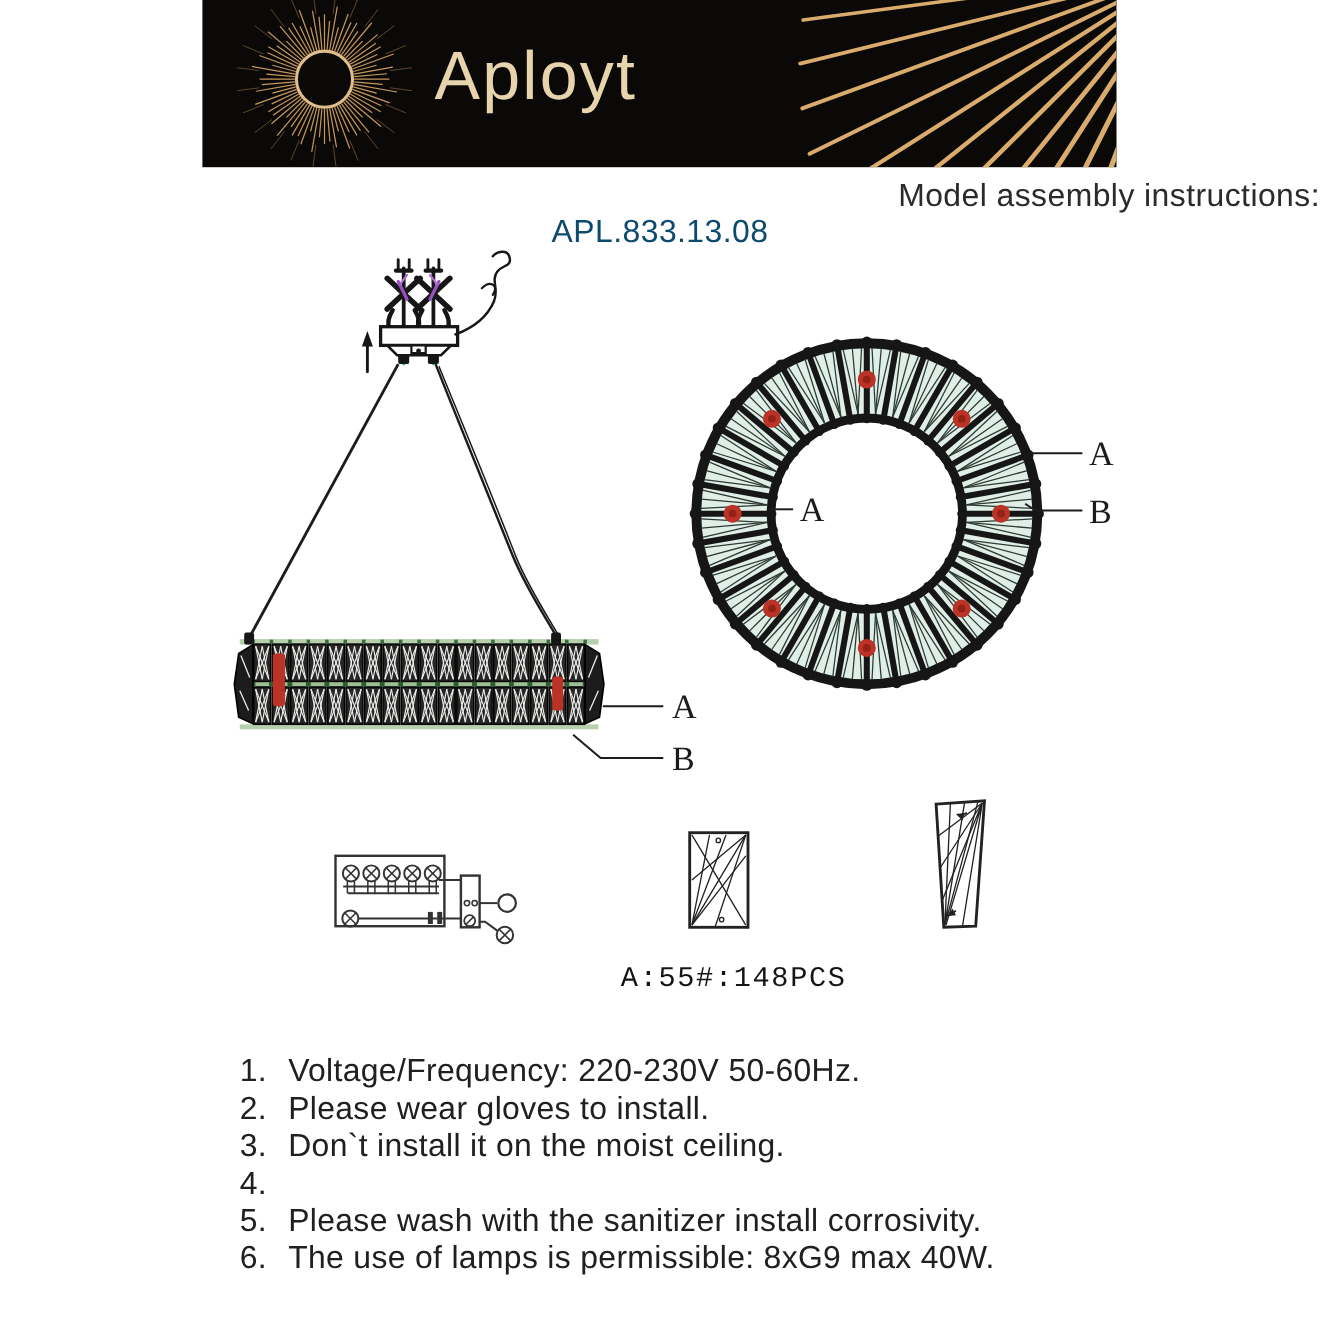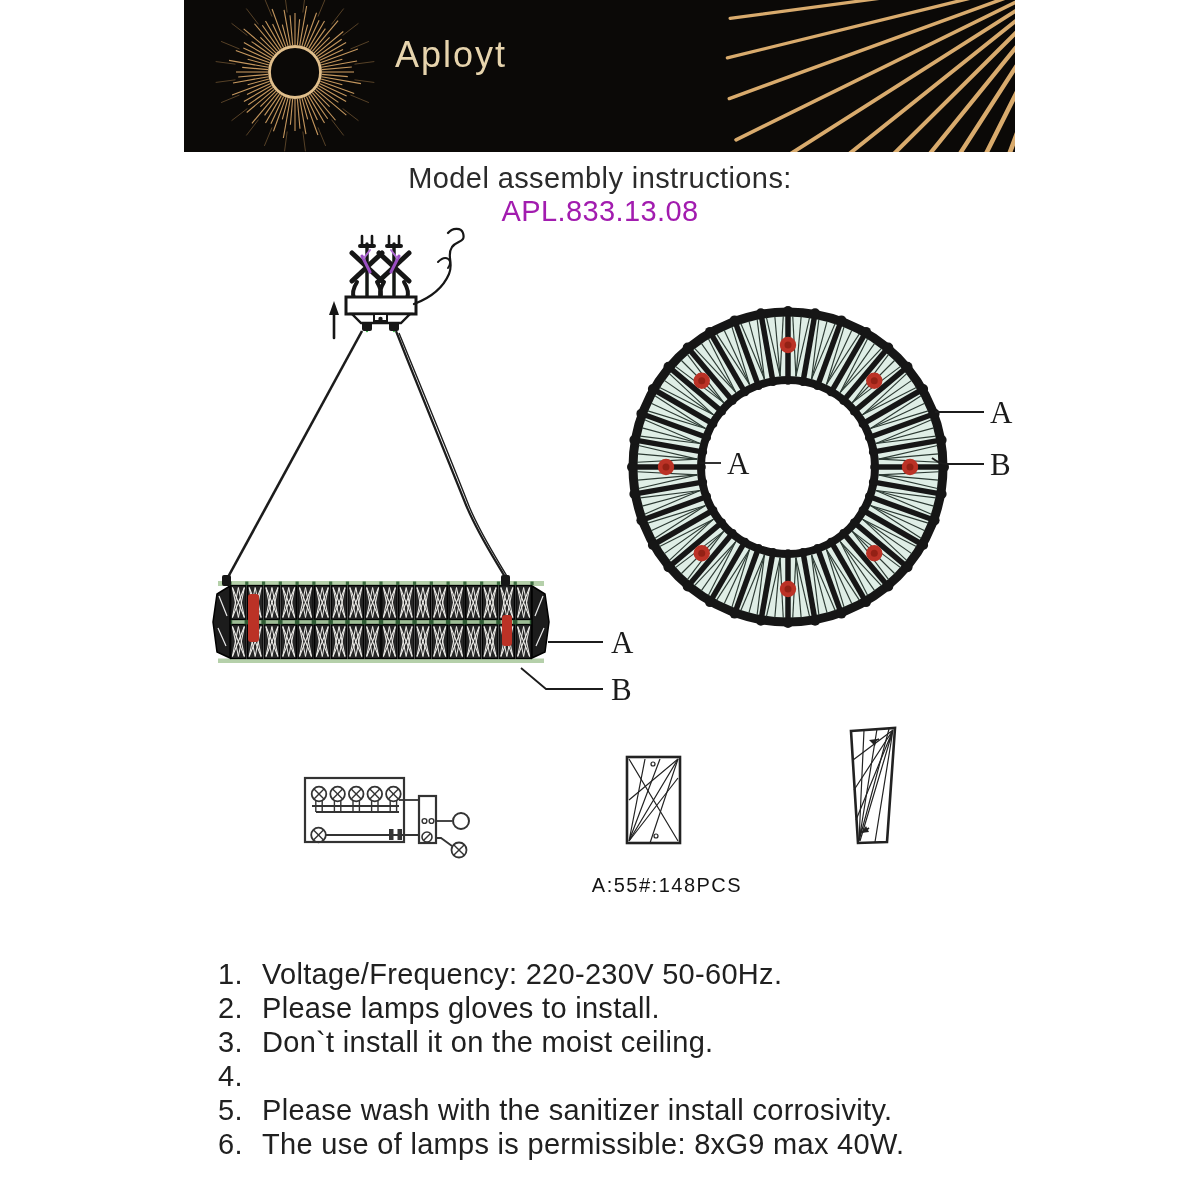--- a/index.html
+++ b/index.html
@@ -3,34 +3,34 @@
 <meta charset="utf-8">
 <style>
   html,body{margin:0;padding:0;}
   body{width:1200px;height:1200px;background:#ffffff;position:relative;
        font-family:"Liberation Sans",sans-serif;}
   .page{position:absolute;inset:0;background:#fff;overflow:hidden;}
 
   .banner{position:absolute;left:184px;top:0;width:831px;height:152px;
           background:#0b0907;overflow:hidden;}
   .banner svg{position:absolute;left:0;top:0;}
-  .brand{position:absolute;left:211px;top:34px;font-size:36px;letter-spacing:2px;
+  .brand{position:absolute;left:211px;top:34px;font-size:62px;letter-spacing:2px;
          color:#e7d4ad;font-weight:400;}
 
-  .title{position:absolute;left:0;top:162px;width:1200px;text-align:center;
+  .title{position:absolute;left:0;top:162px;width:1200px;text-align:right;
          font-size:29px;color:#2b2b2b;letter-spacing:.4px;}
   .model{position:absolute;left:0;top:195px;width:1200px;text-align:center;
-         font-size:29px;color:#a21caf;letter-spacing:.4px;}
+         font-size:29px;color:#0c4a6e;letter-spacing:.4px;}
 
   svg.art{position:absolute;left:0;top:0;width:1200px;height:1200px;}
 
   .dlabel{font-family:"Liberation Serif",serif;font-size:31px;fill:#1b1b1b;}
 
   .part-label{position:absolute;top:874px;transform:translateX(-50%);
-      font-family:Liberation Sans, sans-serif;font-size:20px;letter-spacing:1.5px;
+      font-family:Liberation Mono, monospace;font-size:26px;letter-spacing:1.5px;
       color:#141414;white-space:nowrap;}
 
   .instructions{position:absolute;left:218px;top:957px;color:#202020;
       font-size:29px;letter-spacing:.3px;}
   .irow{display:flex;line-height:34px;height:34px;}
   .num{width:44px;flex:none;}
   .txt{white-space:nowrap;text-align:center;}
 </style>
 </head>
 <body>
@@ -829,21 +829,21 @@
 
   <div class="part-label" style="left:667px">A:55#:148PCS</div>
 
   <div class="instructions">
     <div class="irow">
       <span class="num">1.</span>
       <span class="txt">Voltage/Frequency: 220-230V 50-60Hz.</span>
       </div>
     <div class="irow">
       <span class="num">2.</span>
-      <span class="txt">Please lamps gloves to install.</span>
+      <span class="txt">Please wear gloves to install.</span>
       </div>
     <div class="irow">
       <span class="num">3.</span>
       <span class="txt">Don`t install it on the moist ceiling.</span>
       </div>
     <div class="irow">
       <span class="num">4.</span>
       </div>
     <div class="irow">
       <span class="num">5.</span>

